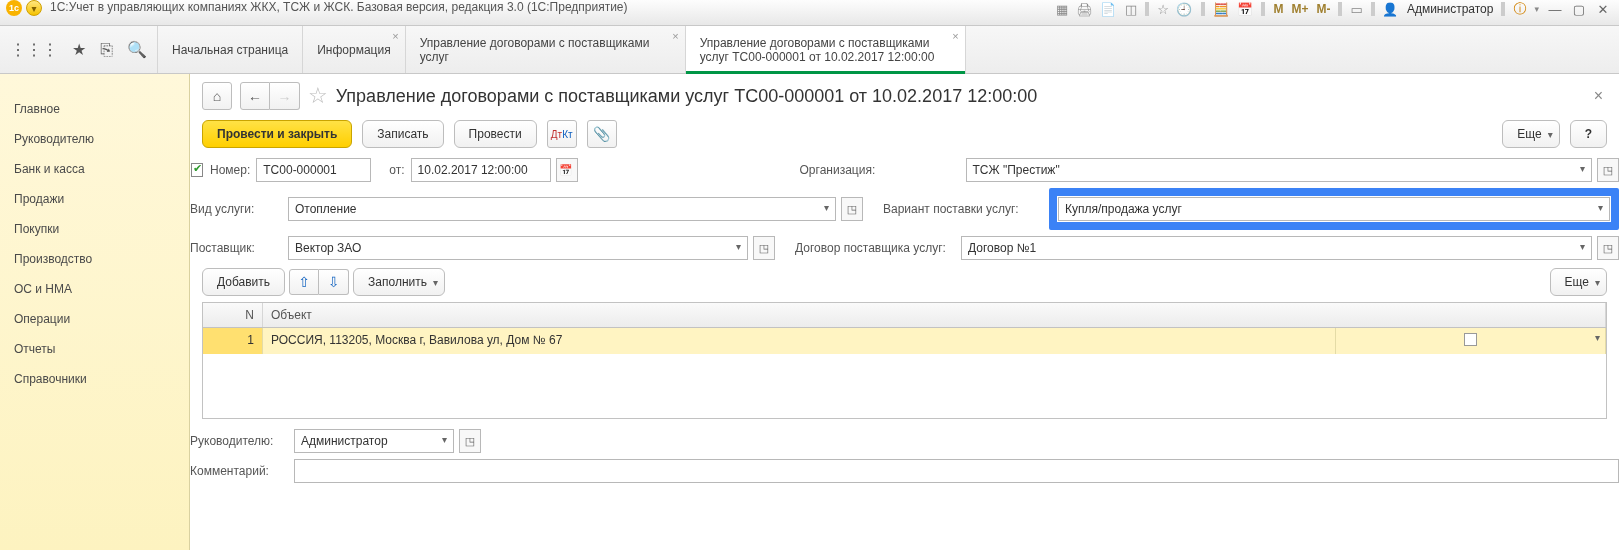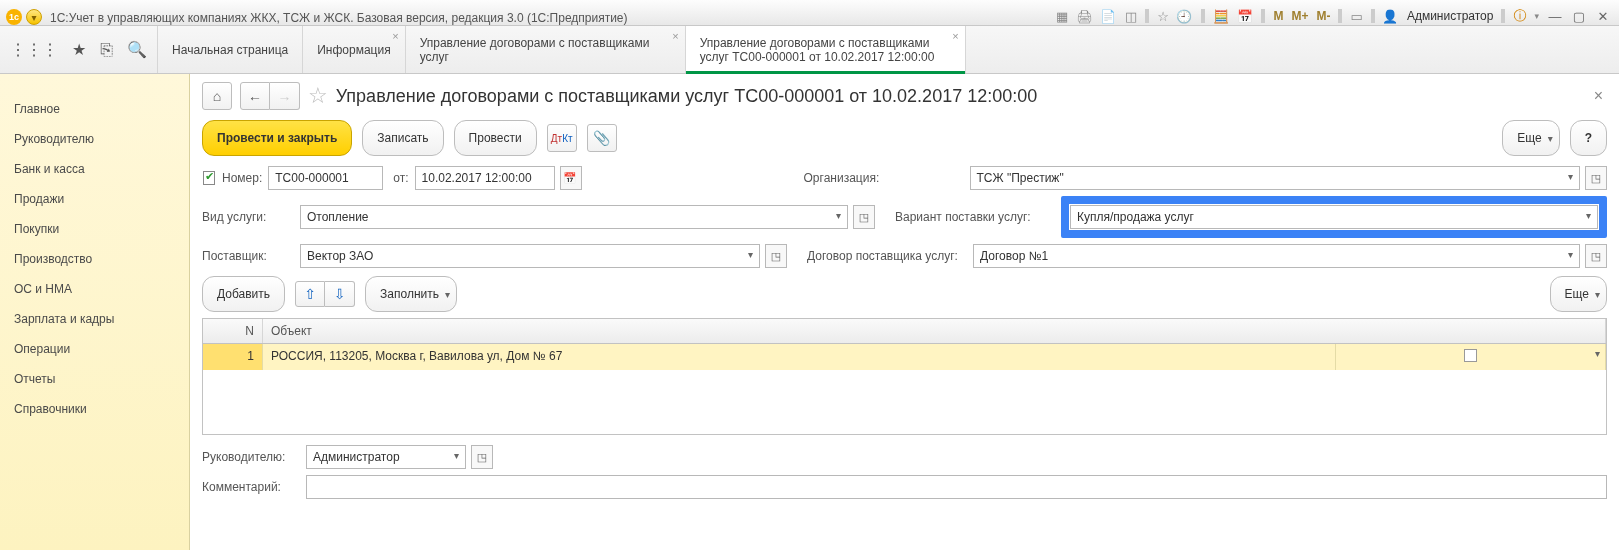--- a/index.html
+++ b/index.html
@@ -1,17 +1,17 @@
 <!DOCTYPE html>
 <html><head>
 <meta charset="utf-8">
 <style>
 html,body{margin:0;padding:0;font-family:Arial,sans-serif;font-size:12px;color:#333;background:#fff}
 *{box-sizing:border-box}
-.titlebar{height:26px;background:linear-gradient(#fdfdfd,#e8e8e8);border-bottom:1px solid #c8c8c8;display:flex;align-items:flex-end;padding:0 6px}
+.titlebar{height:26px;background:linear-gradient(#fdfdfd,#e8e8e8);border-bottom:1px solid #c8c8c8;display:flex;align-items:flex-start;padding:0 6px}
 .titlebar .logo{width:16px;height:16px;background:#f9b300;border-radius:50%;display:flex;align-items:center;justify-content:center;font-size:9px;font-weight:bold;color:#fff;margin-right:4px}
 .titlebar .arrow{width:16px;height:16px;border-radius:50%;border:1px solid #d0a000;background:linear-gradient(#ffe680,#f5c200);display:flex;align-items:center;justify-content:center;margin-right:8px;font-size:10px;color:#806000}
 .titlebar .title{flex:1;color:#555;font-size:12px}
 .titlebar-icons{display:flex;align-items:center;gap:4px;color:#888}
 .titlebar-icons span{font-size:13px;cursor:pointer;padding:0 2px}
 .titlebar-icons .sep{width:1px;height:14px;background:#ccc;margin:0 2px}
 .titlebar-icons .m{color:#a08030;font-weight:bold;font-size:12px}
 .titlebar-icons .admin{color:#333;font-size:12px}
 .win-btn{width:20px;text-align:center;color:#666}
 
@@ -32,36 +32,36 @@
 .icon-btn{height:28px;min-width:30px;border:1px solid #bdbdbd;border-radius:3px;background:linear-gradient(#fff,#f1f1f1);display:flex;align-items:center;justify-content:center;cursor:pointer;color:#555;font-size:14px}
 .icon-btn-group{display:flex}
 .icon-btn-group .icon-btn{border-radius:0}
 .icon-btn-group .icon-btn:first-child{border-radius:3px 0 0 3px}
 .icon-btn-group .icon-btn:last-child{border-radius:0 3px 3px 0;border-left:none}
 .star{font-size:22px;color:#bbb;cursor:pointer}
 .page-title{font-size:18px;font-weight:normal;color:#333;flex:1}
 .close-x{font-size:16px;color:#888;cursor:pointer;padding:0 4px}
 
 .toolbar{display:flex;align-items:center;padding:4px 12px 10px 12px;gap:10px}
-.btn{height:36px;padding:0 14px;border:1px solid #bdbdbd;border-radius:12px;background:linear-gradient(#fff,#f1f1f1);cursor:pointer;display:flex;align-items:center;color:#333}
+.btn{height:28px;padding:0 14px;border:1px solid #bdbdbd;border-radius:6px;background:linear-gradient(#fff,#f1f1f1);cursor:pointer;display:flex;align-items:center;color:#333}
 .btn-primary{background:linear-gradient(#ffe245,#ffcf00);border-color:#c9a400;font-weight:bold}
 .btn-more{padding-right:6px}
 .btn-more::after{content:"▾";margin-left:6px;font-size:10px;color:#666}
 .btn-help{min-width:30px;justify-content:center;font-weight:bold}
 
-.form{padding:0 12px;display:flex;flex-direction:column;gap:6px}
+.form{padding:0 0;display:flex;flex-direction:column;gap:6px}
 .form-row{display:flex;align-items:center;gap:6px}
 .lbl{color:#555}
 .inp{height:24px;border:1px solid #b8b8b8;background:#fff;padding:0 6px;display:flex;align-items:center;color:#333}
 .sel{position:relative}
 .sel::after{content:"▾";position:absolute;right:6px;top:4px;color:#666;font-size:10px}
 .pick-btn{width:22px;height:24px;border:1px solid #b8b8b8;background:#f8f8f8;display:flex;align-items:center;justify-content:center;cursor:pointer;font-size:11px;color:#666;margin-left:-1px}
 .highlight{border:8px solid #3b82f6;border-radius:2px;padding:1px;display:flex;align-items:center;flex:1}
 
-.tbl-tools{display:flex;align-items:center;padding:8px 12px 6px 12px;gap:10px}
+.tbl-tools{display:flex;align-items:center;padding:8px 12px 6px 12px;gap:4px}
 .small-btn{width:28px;height:26px}
 .arrow-up{color:#1565c0}
 .arrow-down{color:#1565c0}
 
 .grid{margin:0 12px;border:1px solid #c2c2c2}
 .grid-hdr{display:flex;background:linear-gradient(#fafafa,#ececec);border-bottom:1px solid #c2c2c2}
 .grid-hdr .cell{padding:5px 8px;border-right:1px solid #d6d6d6;color:#555}
 .grid-row{display:flex;background:#fff4c2}
 .grid-row.sel{background:#fff4c2}
 .grid-row .cell{padding:5px 8px;border-right:1px solid #e4dba6}
@@ -138,21 +138,20 @@
 <div class="body">
 
   <div class="sidebar">
     <div class="side-item">Главное</div>
     <div class="side-item">Руководителю</div>
     <div class="side-item">Банк и касса</div>
     <div class="side-item">Продажи</div>
     <div class="side-item">Покупки</div>
     <div class="side-item">Производство</div>
     <div class="side-item">ОС и НМА</div>
-    <div class="side-item">Зарплата и кадры</div>
     <div class="side-item">Операции</div>
     <div class="side-item">Отчеты</div>
     <div class="side-item">Справочники</div>
   </div>
 
   <div class="main">
     <div class="hdr">
       <div class="icon-btn">⌂</div>
       <div class="icon-btn-group">
         <div class="icon-btn">←</div>
@@ -173,21 +172,21 @@
       <div class="btn btn-more">Еще</div>
       <div class="btn btn-help">?</div>
     </div>
 
     <div class="form">
 
       <div class="form-row">
         <span class="check-green"></span>
         <span class="lbl">Номер:</span>
         <div class="inp" style="width:115px">ТС00-000001</div>
-        <span class="lbl" style="margin-left:4px">от:</span>
+        <span class="lbl" style="margin-left:12px">от:</span>
         <div class="inp" style="width:140px">10.02.2017 12:00:00</div>
         <div class="pick-btn">📅</div>
         <div style="width:210px"></div>
         <span class="lbl" style="width:160px">Организация:</span>
         <div class="inp sel" style="flex:1">ТСЖ "Престиж"</div>
         <div class="pick-btn">◳</div>
       </div>
 
       <div class="form-row">
         <span class="lbl" style="width:92px">Вид услуги:</span>

